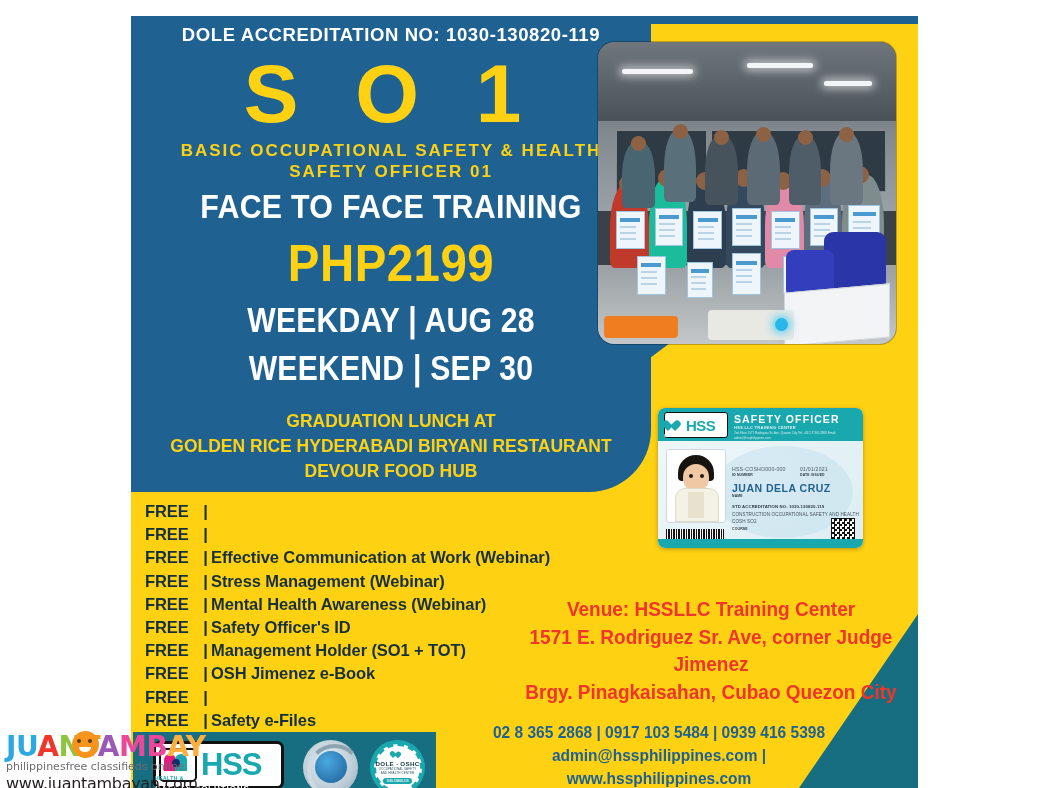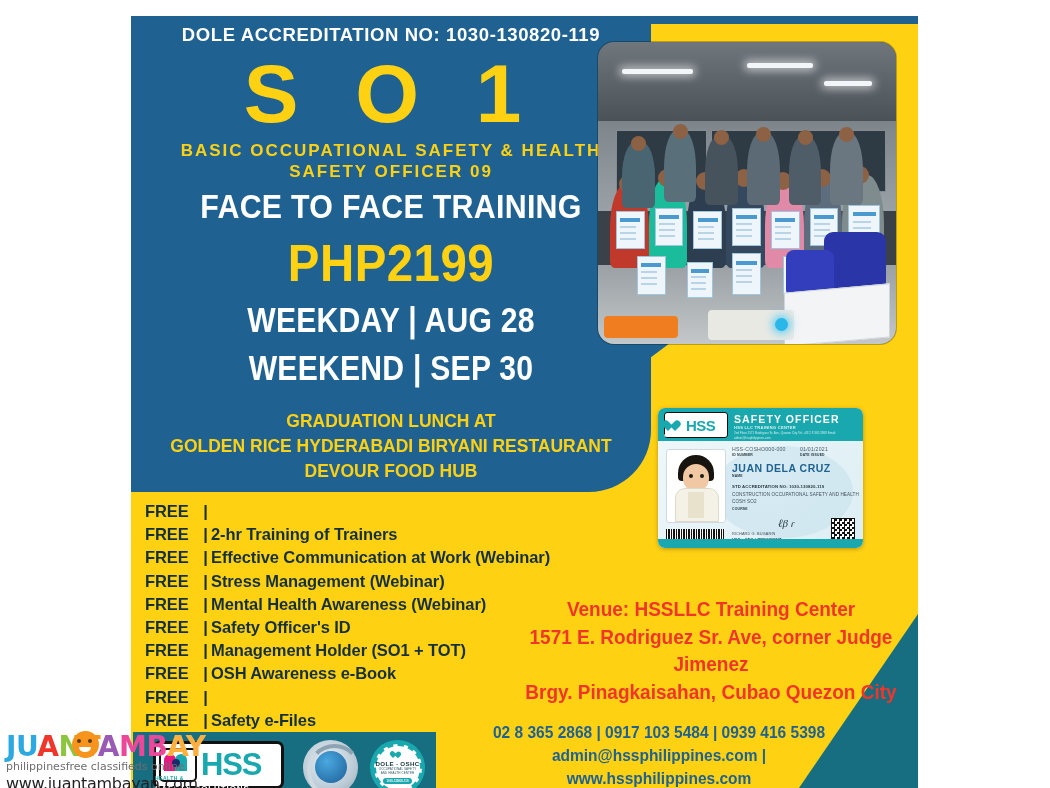--- a/index.html
+++ b/index.html
@@ -119,21 +119,21 @@
           background:#f0c9a4;border-radius:13px 13px 12px 12px;}
   .av-eye{position:absolute;top:24px;width:4px;height:4px;border-radius:50%;background:#1a1a1a;}
   .av-body{position:absolute;left:8px;top:38px;width:42px;height:32px;
           background:#f4f1e6;border-radius:10px 10px 0 0;border:1px solid #ded9c8;}
   .av-vest{position:absolute;left:21px;top:42px;width:16px;height:26px;background:#e8e2cc;}
   #id-barcode{position:absolute;left:8px;top:88px;width:58px;height:15px;
           background:repeating-linear-gradient(90deg,#111 0 1px,#fff 1px 2px,#111 2px 4px,#fff 4px 5px);}
   #id-qr{position:absolute;right:8px;bottom:6px;width:22px;height:22px;
           background:repeating-conic-gradient(#111 0 25%, #fff 0 50%);background-size:5px 5px;
           border:1px solid #111;}
-  .id-f{position:absolute;font-family:"Liberation Sans",sans-serif;}
+  .id-f{position:absolute;font-family:"Liberation Sans",sans-serif;margin-top:20px;}
   #id-num{left:74px;top:5px;font-size:5.2px;color:#4a5a63;letter-spacing:.2px;}
   #id-numlbl{left:74px;top:12px;font-size:3.4px;color:#2b3940;font-weight:bold;letter-spacing:.2px;}
   #id-date{left:142px;top:5px;font-size:5.2px;color:#4a5a63;letter-spacing:.2px;}
   #id-datelbl{left:142px;top:12px;font-size:3.4px;color:#2b3940;font-weight:bold;letter-spacing:.2px;}
   #id-name{left:74px;top:21px;font-size:10.5px;color:#1F6291;font-weight:bold;letter-spacing:.5px;}
   #id-namelbl{left:74px;top:33px;font-size:3.4px;color:#2b3940;font-weight:bold;letter-spacing:.2px;}
   #id-accred{left:74px;top:43px;font-size:4.3px;color:#2b3940;font-weight:bold;letter-spacing:.1px;}
   #id-course1{left:74px;top:51px;font-size:4.6px;color:#43525b;letter-spacing:.1px;}
   #id-course2{left:74px;top:58px;font-size:4.6px;color:#43525b;letter-spacing:.1px;}
   #id-courselbl{left:74px;top:66px;font-size:3.4px;color:#2b3940;font-weight:bold;letter-spacing:.2px;}
@@ -229,21 +229,21 @@
 <div id="poster">
 
   <div id="blue-top-strip"></div>
   <div id="blue-panel"></div>
   <div id="blue-wedge-right"></div>
   <div id="teal-wedge"></div>
 
   <div class="accred">DOLE ACCREDITATION NO: 1030-130820-119</div>
   <div class="so1">S O 1</div>
   <div class="bosh-l1">BASIC OCCUPATIONAL SAFETY &amp; HEALTH</div>
-  <div class="bosh-l2">SAFETY OFFICER 09</div>
+  <div class="bosh-l2">SAFETY OFFICER 01</div>
   <div class="f2f">FACE TO FACE TRAINING</div>
   <div class="price">PHP2199</div>
   <div class="date1">WEEKDAY | AUG 28</div>
   <div class="date2">WEEKEND | SEP 30</div>
   <div class="lunch">
     <div>GRADUATION LUNCH AT</div>
     <div>GOLDEN RICE HYDERABADI BIRYANI RESTAURANT</div>
     <div>DEVOUR FOOD HUB</div>
   </div>
 
@@ -346,21 +346,20 @@
   </div>
 
   <div id="free-list">
       <div class="free-row">
         <span class="free-kw">FREE</span>
         <span class="free-bar">|</span>
       </div>
       <div class="free-row">
         <span class="free-kw">FREE</span>
         <span class="free-bar">|</span>
-        <span>2-hr Training of Trainers</span>
       </div>
       <div class="free-row">
         <span class="free-kw">FREE</span>
         <span class="free-bar">|</span>
         <span>Effective Communication at Work (Webinar)</span>
       </div>
       <div class="free-row">
         <span class="free-kw">FREE</span>
         <span class="free-bar">|</span>
         <span>Stress Management (Webinar)</span>
@@ -376,21 +375,21 @@
         <span>Safety Officer's ID</span>
       </div>
       <div class="free-row">
         <span class="free-kw">FREE</span>
         <span class="free-bar">|</span>
         <span>Management Holder (SO1 + TOT)</span>
       </div>
       <div class="free-row">
         <span class="free-kw">FREE</span>
         <span class="free-bar">|</span>
-        <span>OSH Awareness e-Book</span>
+        <span>OSH Jimenez e-Book</span>
       </div>
       <div class="free-row">
         <span class="free-kw">FREE</span>
         <span class="free-bar">|</span>
       </div>
       <div class="free-row">
         <span class="free-kw">FREE</span>
         <span class="free-bar">|</span>
         <span>Safety e-Files</span>
       </div>

